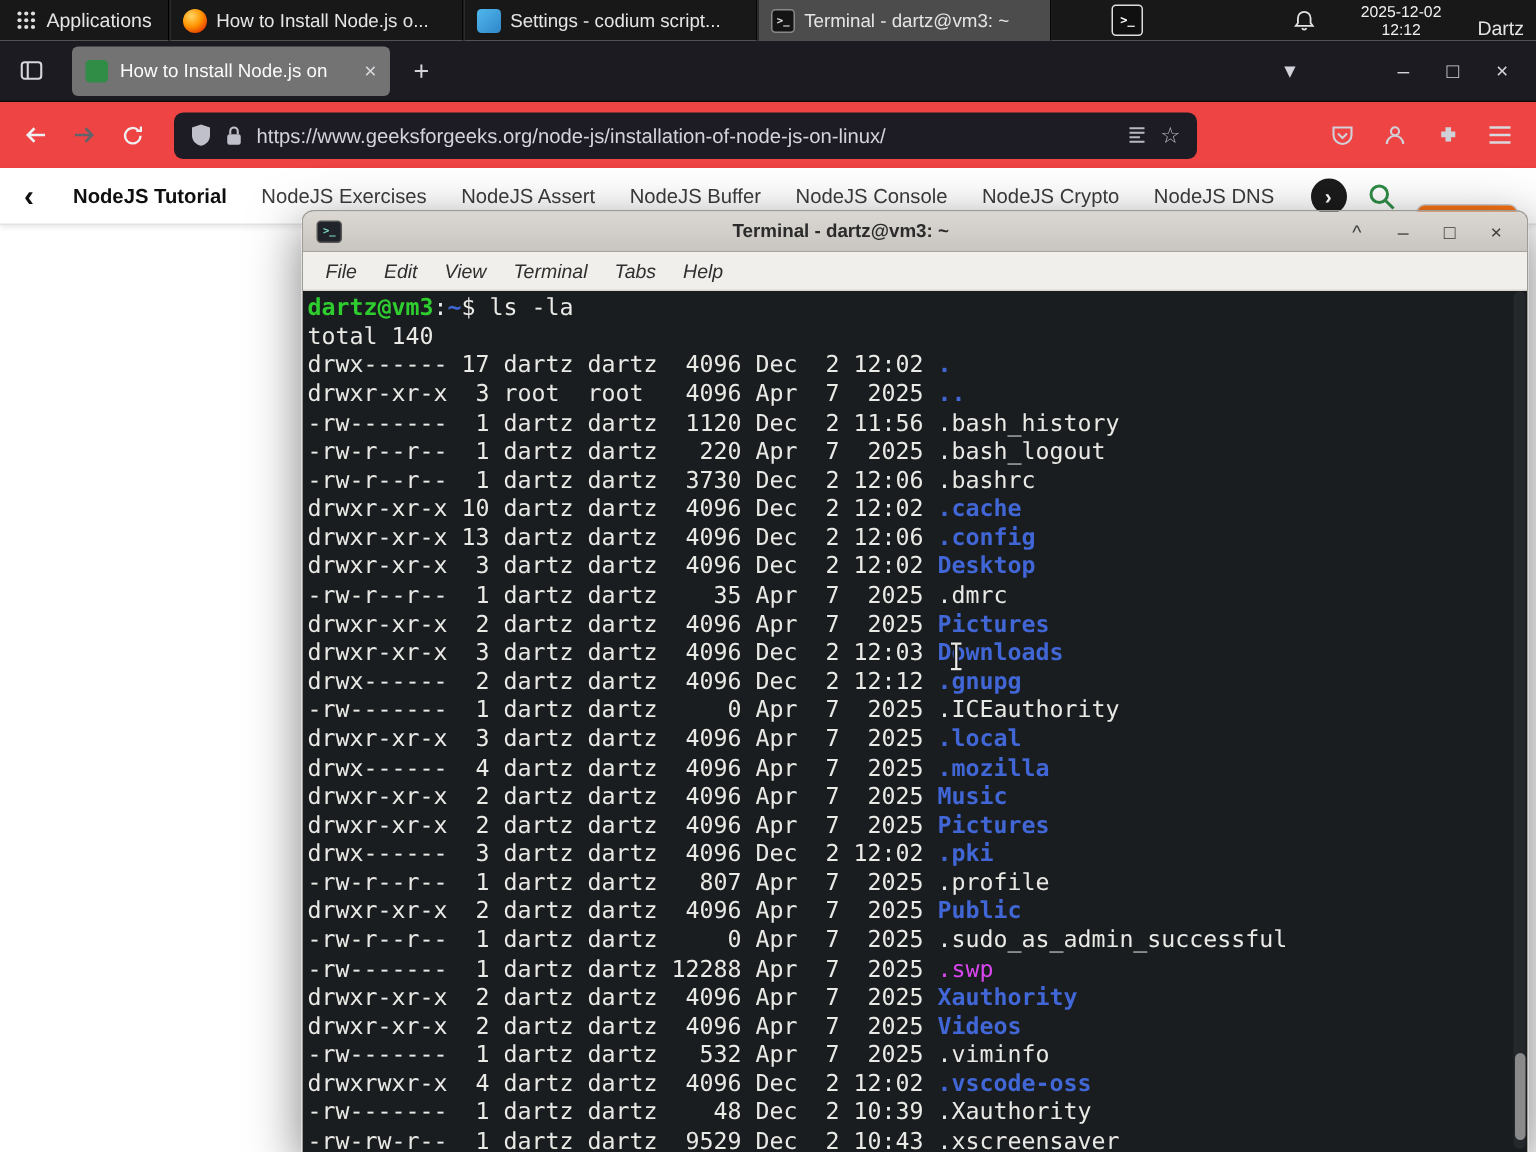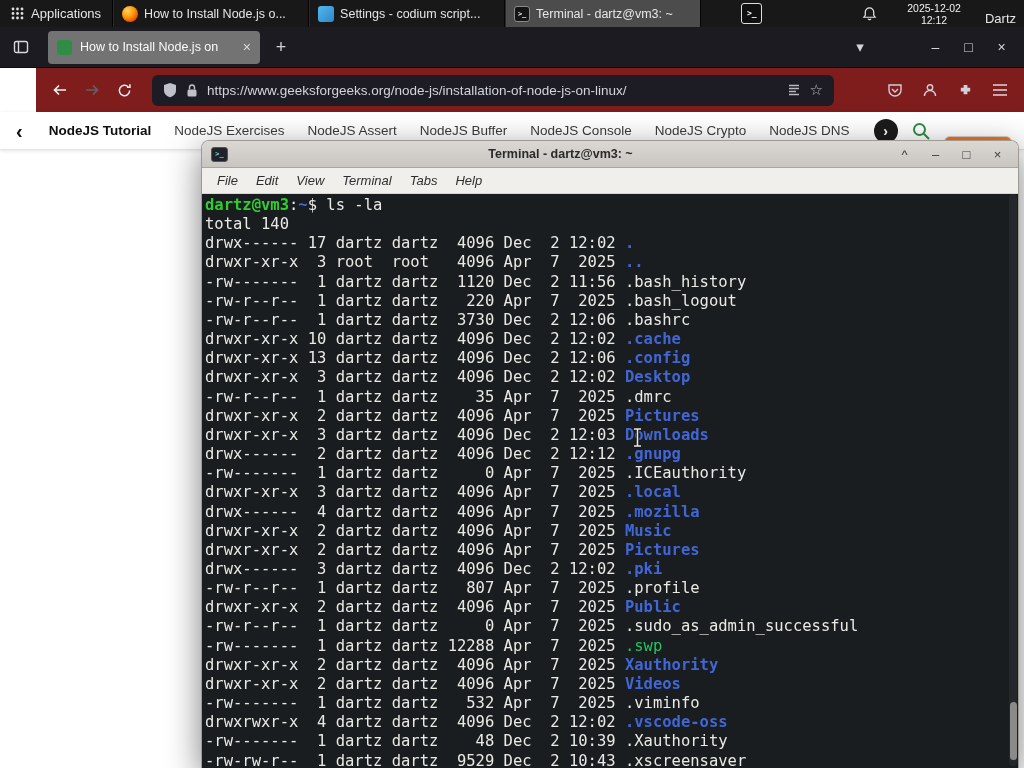--- a/index.html
+++ b/index.html
@@ -30,21 +30,21 @@
   .tabbar{height:41px;background:#1c1b22;display:flex;align-items:center;padding:0 6px;border-bottom:1px solid #0c0c0d;}
   .iconbtn{color:#d3d3dc;display:flex;align-items:center;justify-content:center;width:30px;height:30px;font-size:15px;border-radius:4px;flex:0 0 auto;}
   .tab{width:212px;height:33px;background:#737373;border-radius:4px;display:flex;align-items:center;gap:8px;padding:0 9px;margin-left:12px;color:#fbfbfe;}
   .favicon{width:15px;height:15px;border-radius:3px;background:#2f8d46;flex:0 0 15px;}
   .tab-title{flex:1;font-size:12.5px;white-space:nowrap;overflow:hidden;}
   .tab-close{font-size:14px;color:#d8d8de;}
   .newtab{font-size:18px;margin-left:6px;}
   .spacer{flex:1;}
   .winbtns{display:flex;margin-left:44px;}
   .winbtns .iconbtn{width:33px;font-size:14px;}
-  .navbar{height:44px;background:#7f1d1d;display:flex;align-items:center;padding:0 8px;margin-left:36px;}
+  .navbar{height:44px;background:#ef4444;display:flex;align-items:center;padding:0 8px;}
   .navbtn{width:32px;height:32px;display:flex;align-items:center;justify-content:center;font-size:17px;color:#eef0f4;flex:0 0 auto;}
   .urlbar{margin-left:12px;width:682px;height:31px;background:#1d1c25;border-radius:6px;display:flex;align-items:center;gap:9px;padding:0 11px;}
   .url-text{flex:1;font-size:13.5px;color:#d3d3da;white-space:nowrap;overflow:hidden;}
   .star{font-size:15px;color:#b9b9c3;}
   .nav-right{margin-left:auto;display:flex;gap:3px;}
 
   
   .sitenav{height:38px;background:#fff;border-bottom:1px solid #e3e3e3;box-shadow:0 1px 4px rgba(0,0,0,.10);display:flex;align-items:center;padding:0 12px;}
   .chev{font-size:20px;font-weight:bold;color:#111;padding:0 4px;line-height:1;}
   .nav-items{flex:1;display:flex;gap:23px;overflow:hidden;margin-left:22px;white-space:nowrap;font-size:13.5px;color:#3c3c3c;align-items:center;}
@@ -59,21 +59,21 @@
   .titlebar{height:27px;background:linear-gradient(#dbd8d4,#c9c5c0);border-bottom:1px solid #a9a49d;display:flex;align-items:center;padding:0 9px;gap:8px;}
   .term-ico{width:17px;height:15px;background:#20242a;border:1px solid #555;border-radius:3px;color:#7fd9c8;font:bold 7px "DejaVu Sans Mono",monospace;display:flex;align-items:center;justify-content:center;flex:0 0 auto;}
   .title{flex:1;text-align:center;font-size:12.5px;font-weight:bold;color:#2b2b2b;white-space:nowrap;overflow:hidden;}
   .tbtn{width:23px;text-align:center;font-size:13px;color:#3b3b3b;flex:0 0 auto;}
   .menubar{height:26px;background:#f1efec;border-bottom:1px solid #d9d5d0;display:flex;align-items:center;padding:0 6px;font-size:13px;color:#2f2f2f;font-style:italic;}
   .menu-item{padding:0 9px;}
   .term{position:absolute;top:53px;left:0;right:0;bottom:0;background:#1a1d20;padding:2px 0 0 3px;font-family:"DejaVu Sans Mono",monospace;font-size:15.5px;line-height:19.15px;color:#e9e9e5;overflow:hidden;}
   .tline{white-space:pre;}
   .green{color:#2fce2f;font-weight:bold;}
   .blue{color:#4166d5;font-weight:bold;}
-  .dim{color:#22c55e;}
+  .dim{color:#d946ef;}
   .scroll-trough{position:absolute;top:53px;right:1px;bottom:2px;width:8px;background:rgba(255,255,255,0.05);border-radius:4px;}
   .scroll-thumb{position:absolute;right:0;bottom:6px;width:7px;height:58px;border-radius:4px;background:#8a8a8a;}
 
   .cursor{position:absolute;left:631px;top:427px;z-index:50;}
 </style>
 </head>
 <body>
 
 <div class="panel">
   <div class="apps-btn">

